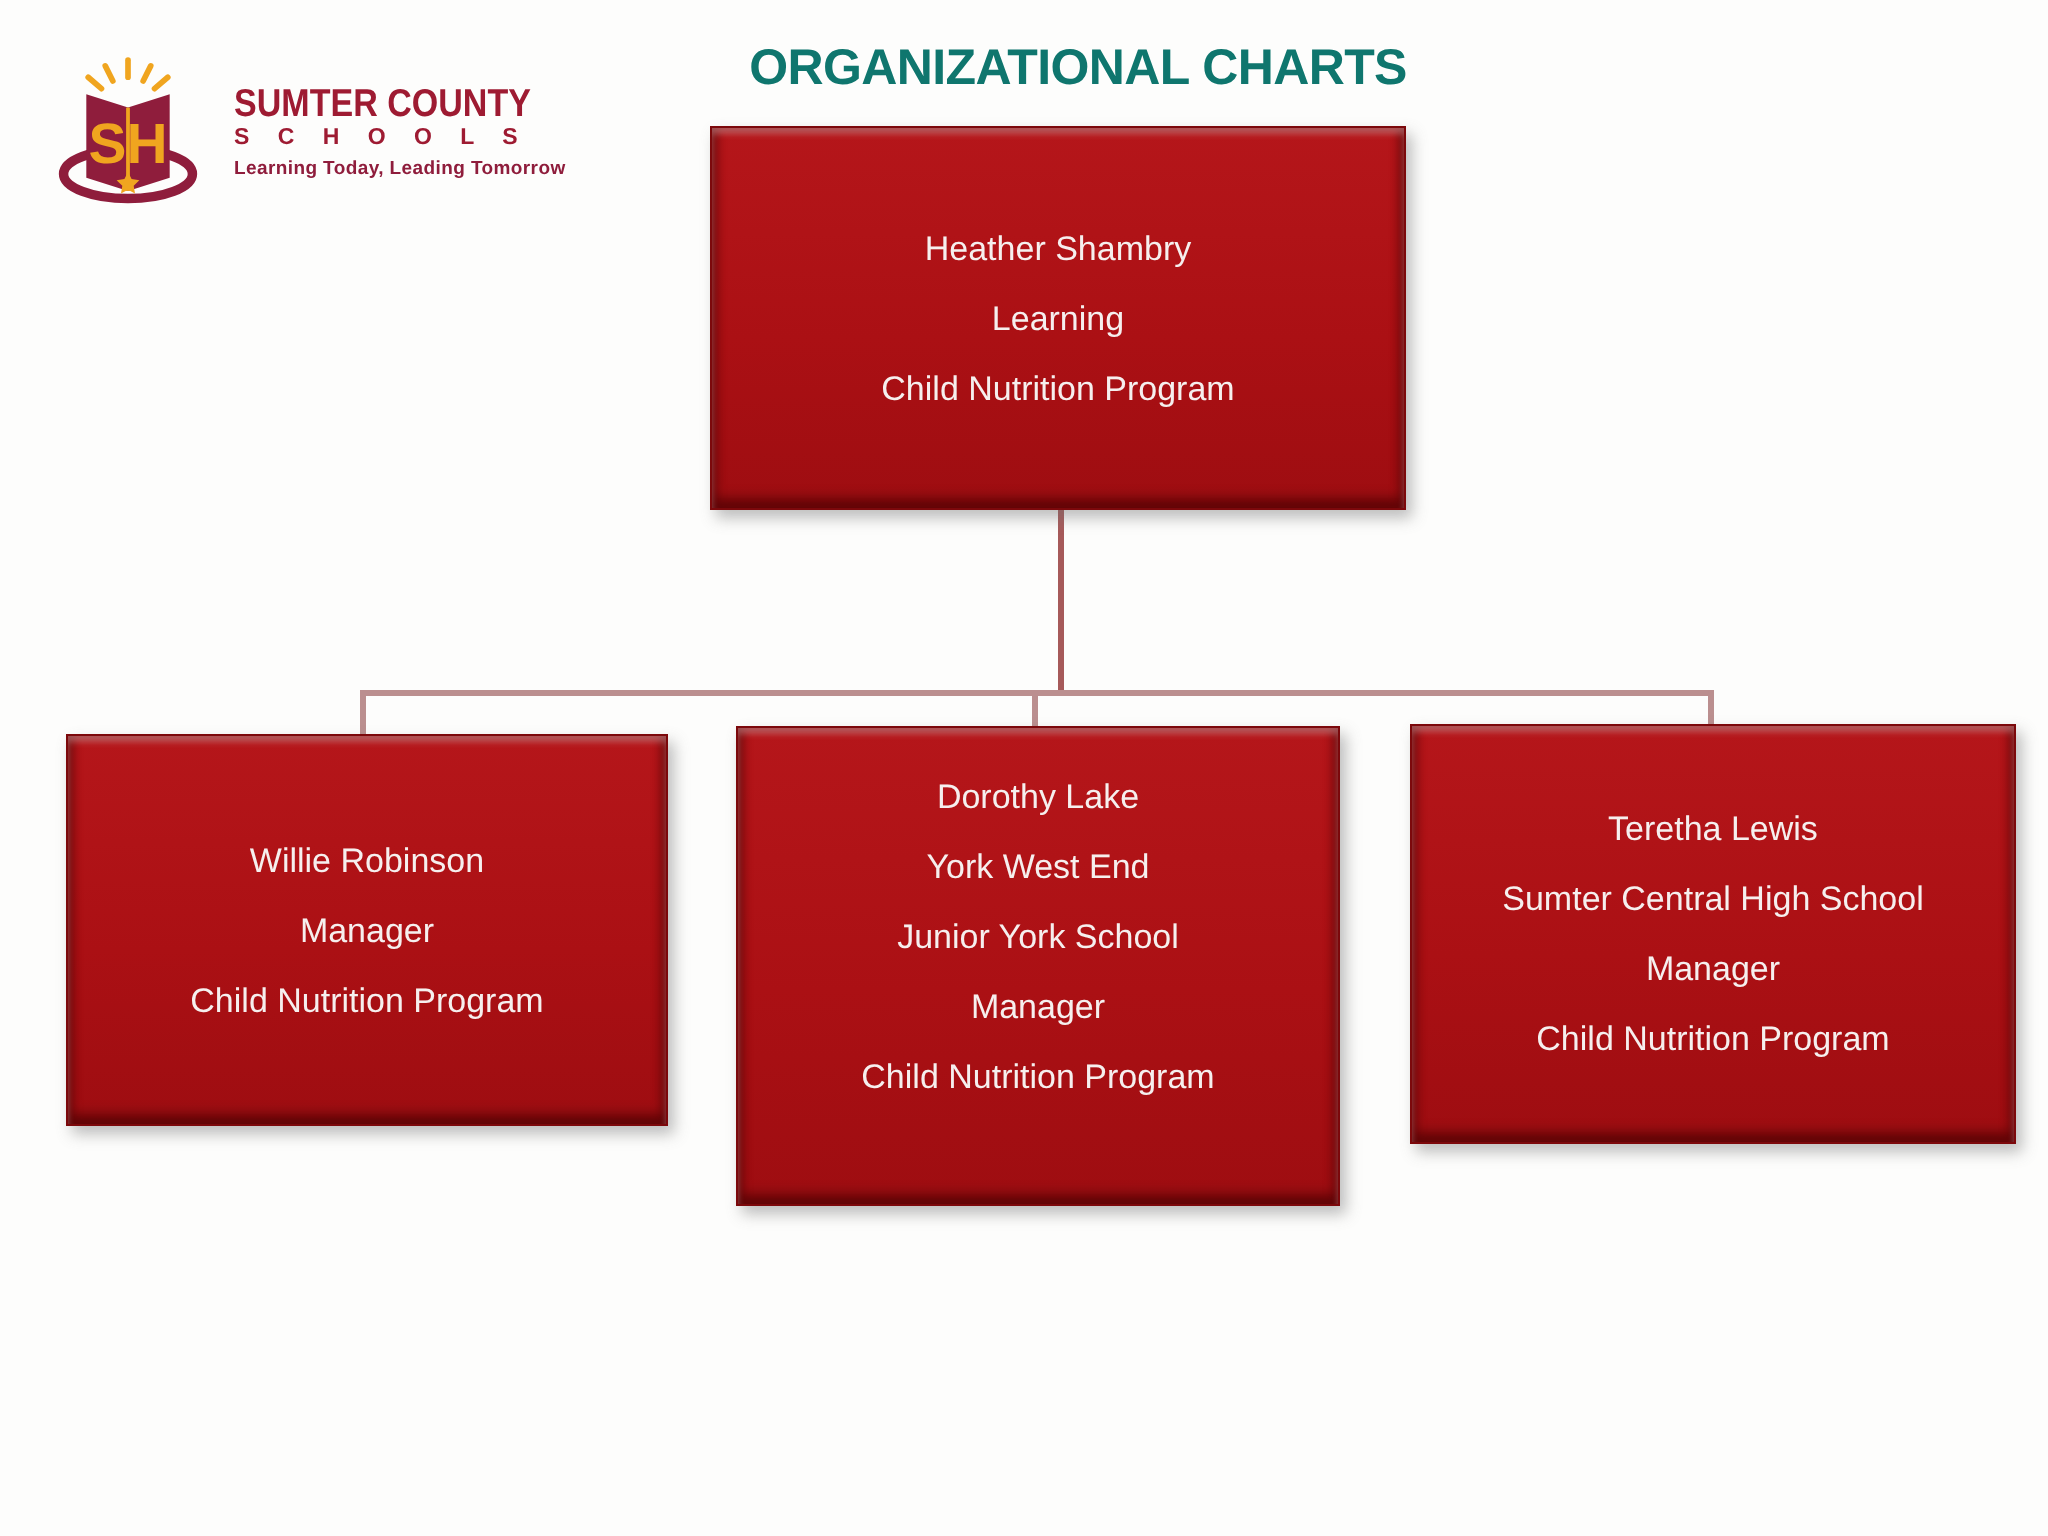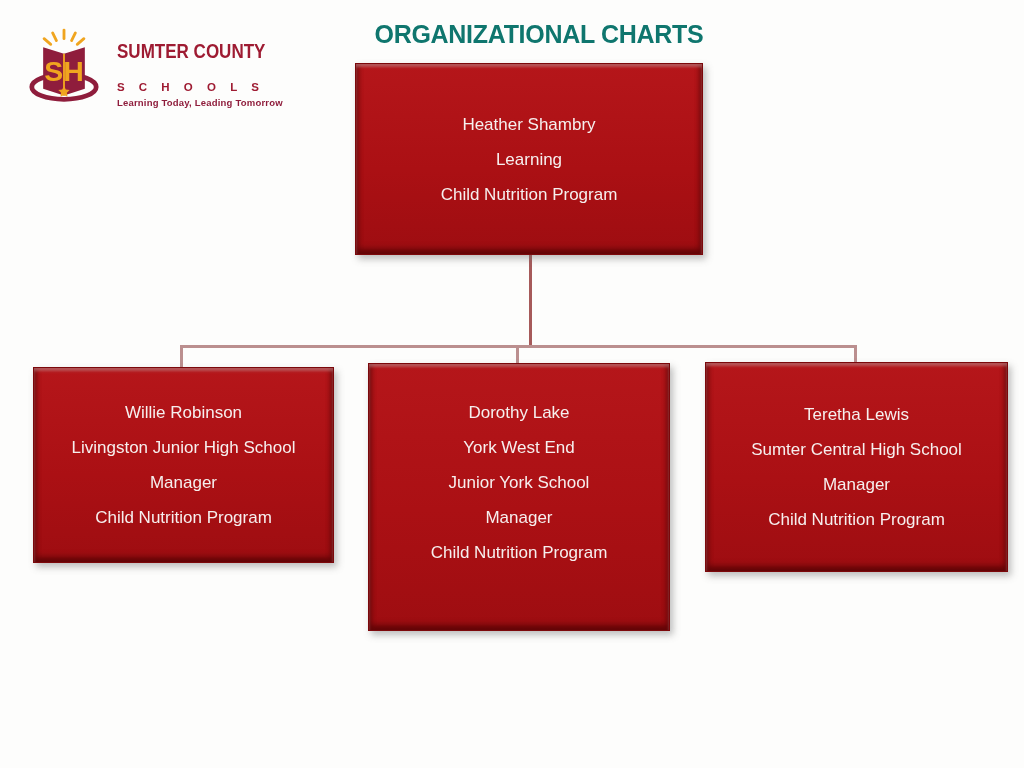--- a/index.html
+++ b/index.html
@@ -42,21 +42,21 @@
     white-space: nowrap;
     transform: scale(0.92, 1.05);
     transform-origin: left top;
     letter-spacing: 0;
   }
   .logo-sub {
     font-size: 11.5px;
     font-weight: 700;
     letter-spacing: 5.5px;
     color: #9e1b32;
-    margin-top: 19px;
+    margin-top: 1px;
   }
   .logo-tagline {
     font-size: 9.5px;
     font-weight: 700;
     color: #8f1d3c;
     margin-top: 4px;
     letter-spacing: 0.2px;
     white-space: nowrap;
   }
 
@@ -75,21 +75,21 @@
     color: #f6efee;
     display: flex;
     flex-direction: column;
     justify-content: center;
     text-align: center;
     font-size: 17px;
     line-height: 35px;
   }
   .node-root { left: 355px; top: 63px;  width: 348px; height: 192px; }
   .node-c0   { left: 33px;  top: 367px; width: 301px; height: 196px; }
-  .node-c1   { left: 368px; top: 363px; width: 302px; height: 268px; padding-bottom: 30px; }
+  .node-c1   { left: 368px; top: 363px; width: 302px; height: 240px; padding-bottom: 30px; }
   .node-c2   { left: 705px; top: 362px; width: 303px; height: 210px; }
   .node-line { white-space: nowrap; }
 
   
   .conn { position: absolute; background: #bb8f8f; }
   .conn-vtop { left: 529px; top: 255px; width: 3px; height: 91px; background: #a65a5a; }
   .conn-h    { left: 180px; top: 345px; width: 677px; height: 3px; }
   .conn-dl   { left: 180px; top: 348px; width: 3px;  height: 19px; }
   .conn-dm   { left: 516px; top: 348px; width: 3px;  height: 15px; }
   .conn-dr   { left: 854px; top: 348px; width: 3px;  height: 14px; }
@@ -130,21 +130,20 @@
   <div class="conn conn-dr"></div>
 
   <div class="node node-root">
     <div class="node-line">Heather Shambry</div>
     <div class="node-line">Learning</div>
     <div class="node-line">Child Nutrition Program</div>
   </div>
 
   <div class="node node-c0">
     <div class="node-line">Willie Robinson</div>
-    <div class="node-line">Livingston Junior High School</div>
     <div class="node-line">Manager</div>
     <div class="node-line">Child Nutrition Program</div>
   </div>
 
   <div class="node node-c1">
     <div class="node-line">Dorothy Lake</div>
     <div class="node-line">York West End</div>
     <div class="node-line">Junior York School</div>
     <div class="node-line">Manager</div>
     <div class="node-line">Child Nutrition Program</div>

